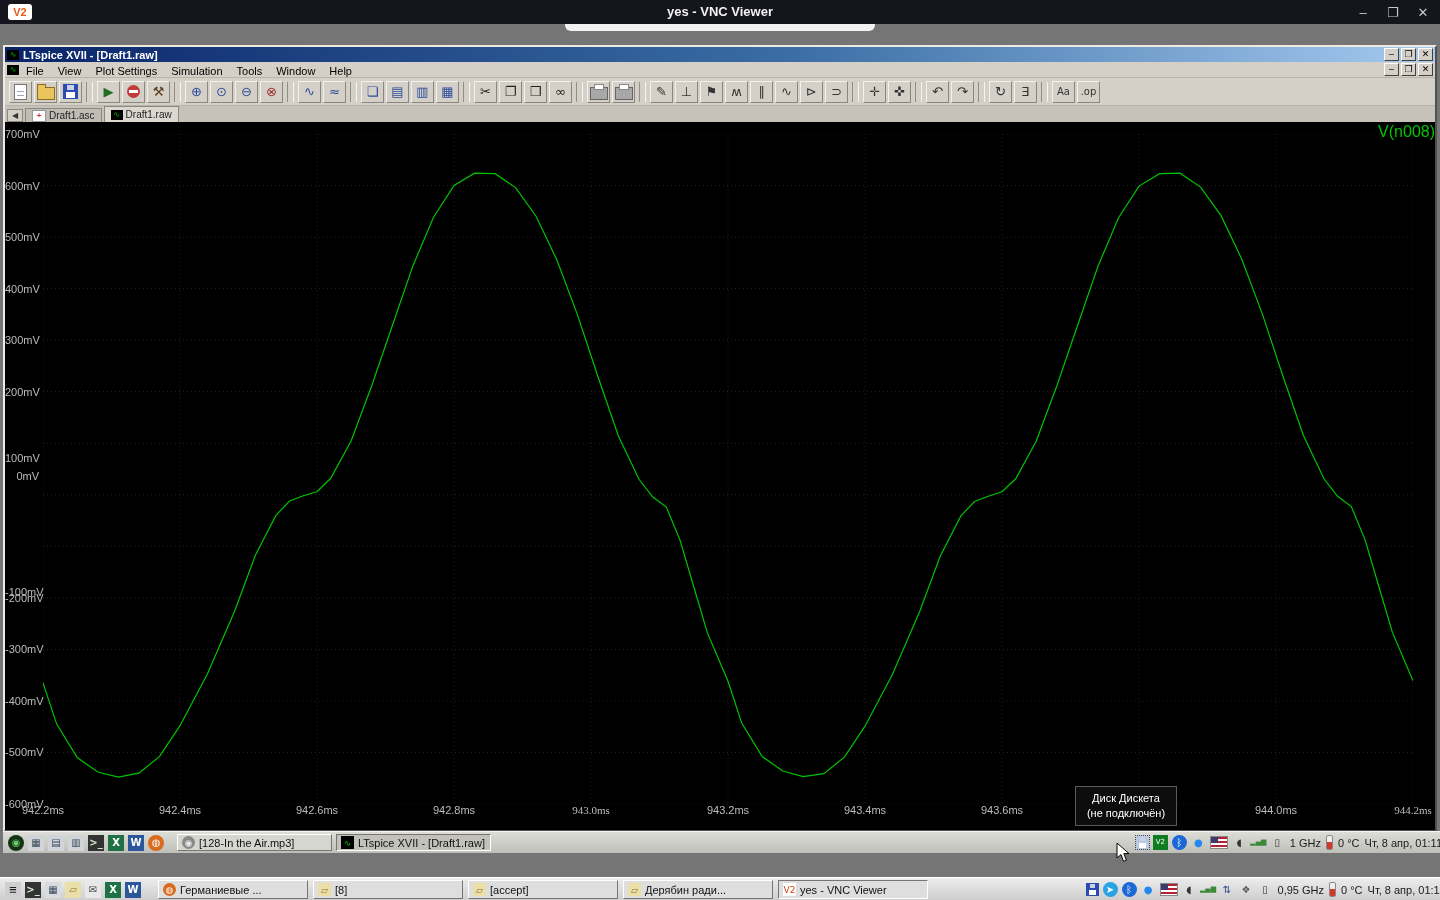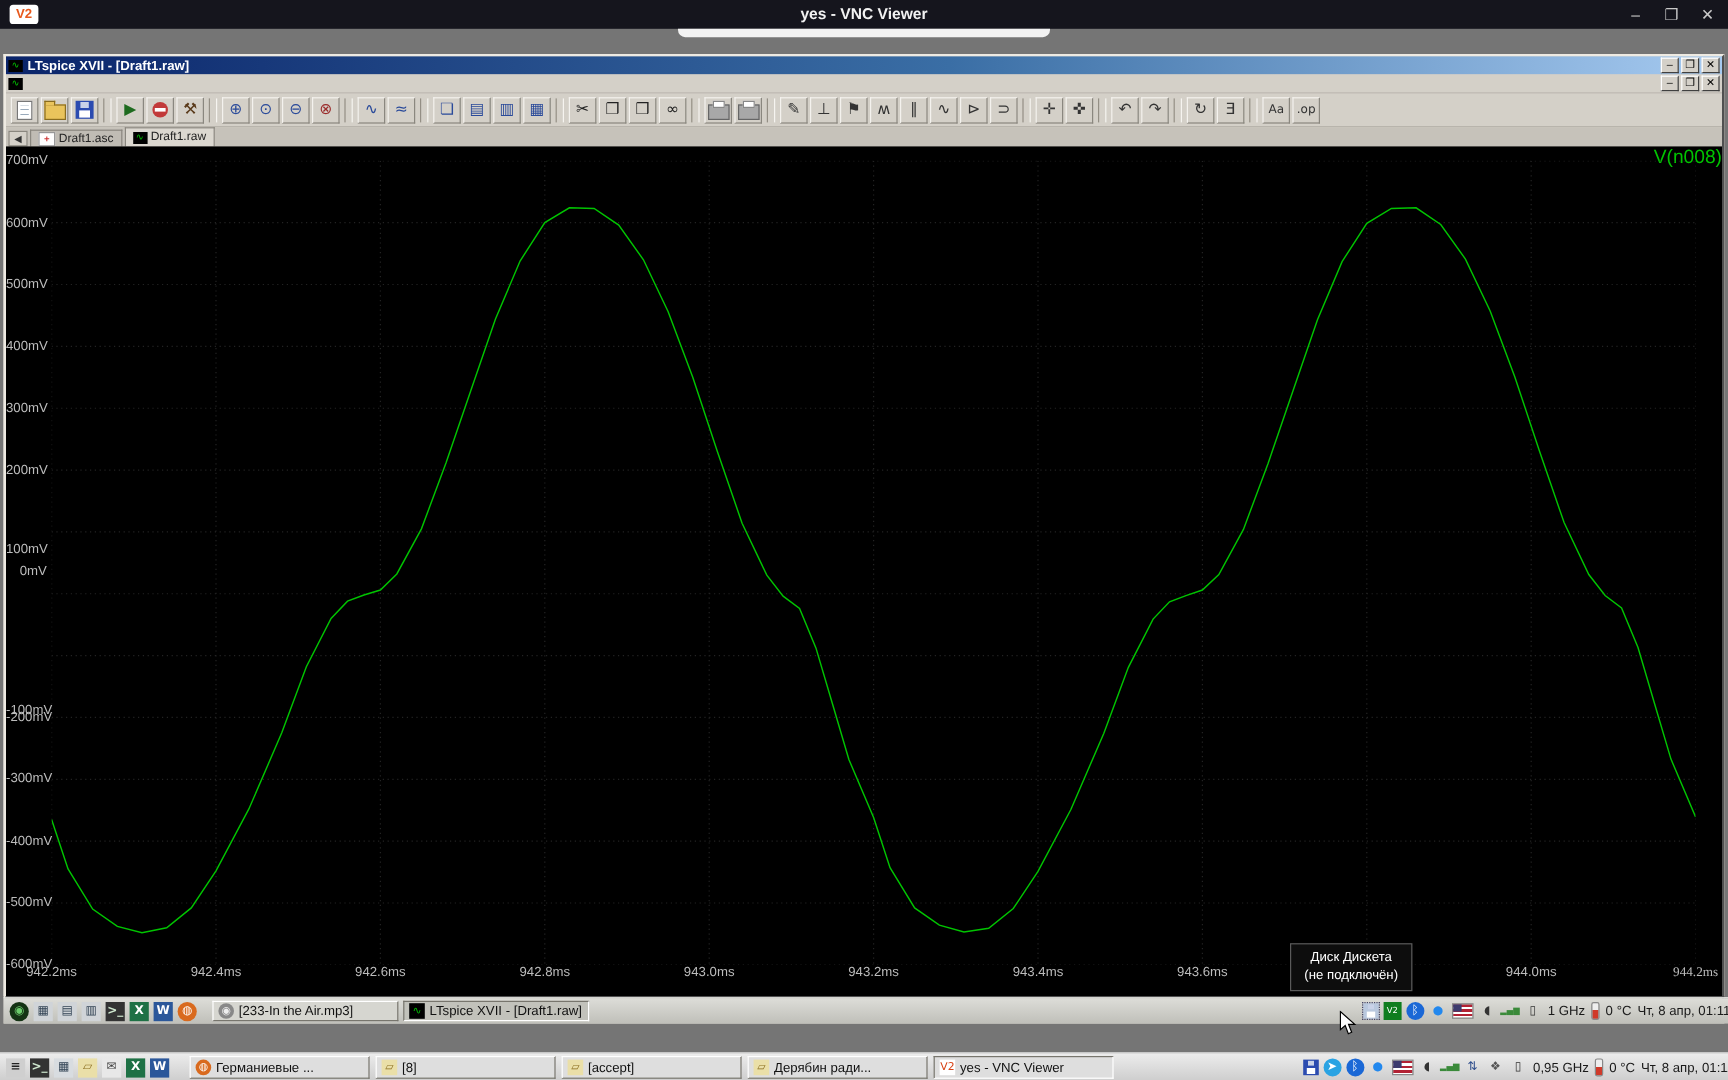--- a/index.html
+++ b/index.html
@@ -124,20 +124,21 @@
         <span id="lts-title">LTspice XVII - [Draft1.raw]</span>
         <span class="win-btns">
           <button class="wbtn">–</button>
           <button class="wbtn">❐</button>
           <button class="wbtn">✕</button>
         </span>
       </div>
 
       <div id="lts-menubar">
         <span class="tab-ic ic-raw">∿</span>
+        <span id="lts-menus"><span class="menu-item">File</span><span class="menu-item">View</span><span class="menu-item">Plot Settings</span><span class="menu-item">Simulation</span><span class="menu-item">Tools</span><span class="menu-item">Window</span><span class="menu-item">Help</span></span>
         <span class="win-btns">
           <button class="wbtn">–</button>
           <button class="wbtn">❐</button>
           <button class="wbtn">✕</button>
         </span>
       </div>
 
       <div id="lts-toolbar">
           <button class="tb-btn">
             <span class="tb-glyph ic-page"></span>
@@ -302,21 +303,21 @@
           <svg id="wave-svg" width="1370" height="670" viewBox="0 0 1370 670" preserveAspectRatio="none">
             <path id="grid-path" d="M0.0 0 V670 M137.0 0 V670 M274.0 0 V670 M411.0 0 V670 M548.0 0 V670 M685.0 0 V670 M822.0 0 V670 M959.0 0 V670 M1096.0 0 V670 M1233.0 0 V670 M1370.0 0 V670 M0 0.0 H1370 M0 51.5 H1370 M0 103.1 H1370 M0 154.6 H1370 M0 206.2 H1370 M0 257.7 H1370 M0 309.2 H1370 M0 360.8 H1370 M0 412.3 H1370 M0 463.8 H1370 M0 515.4 H1370 M0 566.9 H1370 M0 618.5 H1370 M0 670.0 H1370 " fill="none" stroke="#232323" stroke-width="1" stroke-dasharray="1,3"></path>
             <polyline id="wave-line" fill="none" stroke-width="1.2" points="0.0,548.9 13.7,590.1 34.2,623.6 54.8,638.0 75.3,643.2 95.9,639.1 116.4,622.6 137.0,591.7 164.4,540.1 191.8,476.7 212.3,421.6 232.9,381.4 246.6,367.0 260.3,361.8 274.0,357.7 287.7,344.3 308.2,306.7 328.8,251.5 349.3,191.7 369.9,131.9 390.4,83.5 411.0,51.5 431.5,39.2 452.1,39.7 472.6,53.6 493.2,82.5 513.8,125.8 534.3,180.4 554.8,242.2 575.4,302.0 596.0,345.3 609.6,362.8 623.3,373.1 637.0,406.1 650.7,452.5 664.4,498.9 685.0,547.3 698.7,589.1 719.2,622.6 739.8,637.0 760.3,642.7 780.9,639.6 801.4,623.1 822.0,592.2 849.4,540.6 876.8,477.2 897.3,422.1 917.9,381.9 931.6,367.5 945.3,362.3 959.0,357.7 972.7,344.8 993.2,307.2 1013.8,252.0 1034.3,192.2 1054.9,132.5 1075.4,84.0 1096.0,52.1 1116.5,39.7 1137.1,39.2 1157.6,53.1 1178.2,81.9 1198.8,125.2 1219.3,179.9 1239.8,241.7 1260.4,301.5 1281.0,344.8 1294.6,362.3 1308.3,372.6 1322.0,405.6 1335.7,452.0 1349.4,498.4 1370.0,546.8" stroke="#00c400"></polyline>
           </svg>
         </div>
         <div id="x-labels">
             <div class="x-tick" style="left: 13px;">942.2ms</div>
             <div class="x-tick" style="left: 150px;">942.4ms</div>
             <div class="x-tick" style="left: 287px;">942.6ms</div>
             <div class="x-tick" style="left: 424px;">942.8ms</div>
-            <div class="x-tick" style="left: 561px;">943.0ms</div>
+            <div class="x-tick" style="left: 561px; font-family: Liberation Serif, serif;">943.0ms</div>
             <div class="x-tick" style="left: 698px;">943.2ms</div>
             <div class="x-tick" style="left: 835px;">943.4ms</div>
             <div class="x-tick" style="left: 972px;">943.6ms</div>
             <div class="x-tick" style="left: 1109px;">943.8ms</div>
             <div class="x-tick" style="left: 1246px;">944.0ms</div>
             <div class="x-tick" style="left: 1383px; font-family: Liberation Serif, serif;">944.2ms</div>
           </div>
       </div>
 
     </div>
@@ -328,21 +329,21 @@
           <span class="ql-ic" style="color: rgb(51, 68, 85); background: rgb(208, 212, 216);">▤</span>
           <span class="ql-ic" style="color: rgb(51, 68, 85); background: rgb(208, 212, 216);">▥</span>
           <span class="ql-ic" style="color: rgb(207, 232, 207); background: rgb(51, 51, 51);">&gt;_</span>
           <span class="ql-ic" style="color: rgb(255, 255, 255); background: rgb(30, 113, 69);">X</span>
           <span class="ql-ic" style="color: rgb(255, 255, 255); background: rgb(43, 87, 154);">W</span>
           <span class="ql-ic" style="color: rgb(255, 255, 255); background: rgb(217, 106, 30); border-radius: 50%;">◍</span>
         </span>
       <span id="remote-tasks" style="display:flex;gap:4px;margin-left:10px;">
           <button class="task-btn">
             <span class="task-ic" style="color: rgb(238, 238, 238); background: rgb(136, 136, 136); border-radius: 50%;">◉</span>
-            <span class="task-label">[233-In the Air.mp3]</span>
+            <span class="task-label">[128-In the Air.mp3]</span>
           </button>
           <button class="task-btn active">
             <span class="task-ic" style="color: rgb(0, 196, 0); background: rgb(0, 0, 0);">∿</span>
             <span class="task-label">LTspice XVII - [Draft1.raw]</span>
           </button>
         </span>
       <span class="tray">
         <span class="tray-icons" id="remote-tray-icons">
             <span class="tray-ic ic-floppy hovered"></span>
             <span class="tray-ic" style="font-size: 7px; color: rgb(255, 255, 255); background: rgb(15, 125, 31);">V2</span>

